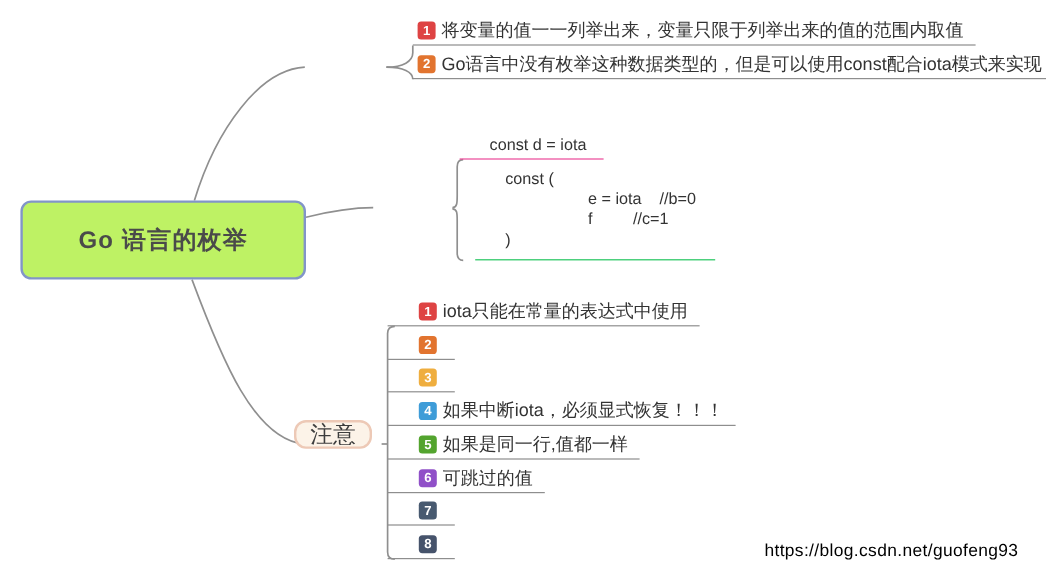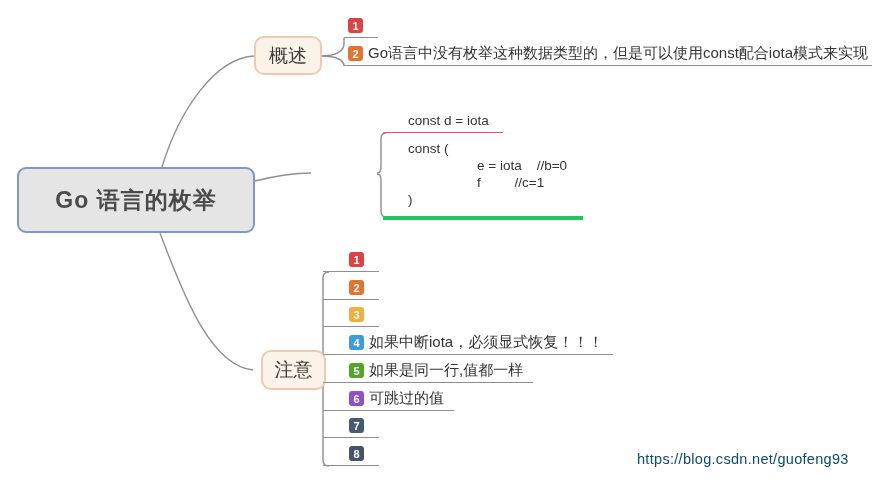--- a/index.html
+++ b/index.html
@@ -24,39 +24,39 @@
     fill: none;
     stroke: #8f8f8f;
     stroke-width: 1.4;
   }
 
   
   .root-topic {
     position: absolute;
     left: 17px; top: 167px;
     width: 238px; height: 66px;
-    background: #e5e5e5;
+    background: #bef264;
     border: 2px solid #8295c8;
     border-radius: 9px;
     display: flex; align-items: center; justify-content: center;
-    font-size: 23px; font-weight: 700; color: #4a4a4a;
+    font-size: 20px; font-weight: 700; color: #4a4a4a;
     letter-spacing: 1px;
   }
 
   .branch-topic {
     position: absolute;
     background: #fcf3e8;
     border: 2px solid #edc9b6;
     border-radius: 10px;
     display: flex; align-items: center; justify-content: center;
     font-size: 19px; color: #3d3d3d;
   }
   .branch-overview { left: 254px; top: 36px;  width: 68px; height: 39px; }
   .branch-syntax   { left: 311px; top: 154px; width: 66px; height: 39px; }
-  .branch-notes    { left: 261px; top: 350px; width: 65px; height: 40px; text-align: center; }
+  .branch-notes    { left: 245px; top: 350px; width: 65px; height: 24px; text-align: center; }
 
   
   .line-item {
     position: absolute;
     display: flex; align-items: center;
     height: 24px;
     padding-right: 10px;
     border-bottom: 1px solid #8e8e8e;
     white-space: nowrap;
     font-size: 15px; color: #333333;
@@ -82,38 +82,38 @@
     left: 383px; top: 109px;
     height: 24px;
     display: flex; align-items: center;
     padding-left: 25px; padding-right: 14px;
     border-bottom: 1px solid #ec4899;
     font-size: 13.5px; color: #333333;
     white-space: pre;
   }
   .code-block {
     position: absolute;
-    left: 383px; top: 136px;
+    left: 396px; top: 136px;
     padding: 4px 16px 8px 25px;
-    border-bottom: 4px solid #22c55e;
+    border-bottom: 1px solid #22c55e;
     font-size: 13.5px; color: #333333;
   }
   .code-line {
     display: block;
     line-height: 17px;
     white-space: pre;
   }
   .code-line.indented { margin-left: 69px; }
 
   
   .watermark {
     position: absolute;
     left: 637px; top: 451px;
     font-size: 14.5px;
-    color: #0c4a6e;
+    color: #000000;
     letter-spacing: 0.3px;
     white-space: nowrap;
   }
 </style>
 </head>
 <body>
 
 <div class="canvas">
 
   <svg class="connector-layer" width="872" height="484" viewBox="0 0 872 484">
@@ -129,47 +129,46 @@
     <path d="M377,174 C381,174 381,178 381,184 L381,211 Q381,217 386,217"></path>
 
     <path d="M318,370 L323,370"></path>
     <path d="M329,272 Q323,272 323,278 L323,460 Q323,466 329,466"></path>
   </svg>
 
   <div class="root-topic">
     <span>Go 语言的枚举</span>
   </div>
 
-  <div class="branch-topic branch-overview">
-    <span>概述</span>
-  </div>
   <div class="branch-topic branch-notes">
     <span>注意</span>
   </div>
 
   <div class="line-item overview-item" style="top:14px">
     <span class="badge" style="background-color: rgb(222, 67, 67);">1</span>
+    <span>将变量的值一一列举出来，变量只限于列举出来的值的范围内取值</span>
   </div>
   <div class="line-item overview-item" style="top:42px">
     <span class="badge" style="background-color: rgb(226, 116, 47);">2</span>
     <span>Go语言中没有枚举这种数据类型的，但是可以使用const配合iota模式来实现</span>
   </div>
 
   <div class="code-single">
     <span>const d = iota</span>
   </div>
   <div class="code-block">
     <span class="code-line">const (</span>
     <span class="code-line indented">e = iota    //b=0</span>
     <span class="code-line indented">f         //c=1</span>
     <span class="code-line">)</span>
   </div>
 
   <div class="line-item notes-item" style="top:248px">
     <span class="badge" style="background-color: rgb(222, 67, 67);">1</span>
+    <span>iota只能在常量的表达式中使用</span>
   </div>
   <div class="line-item notes-item" style="top:276px">
     <span class="badge" style="background-color: rgb(226, 116, 47);">2</span>
   </div>
   <div class="line-item notes-item" style="top:303px">
     <span class="badge" style="background-color: rgb(239, 174, 63);">3</span>
   </div>
   <div class="line-item notes-item" style="top:331px">
     <span class="badge" style="background-color: rgb(62, 156, 216);">4</span>
     <span>如果中断iota，必须显式恢复！！！</span>

